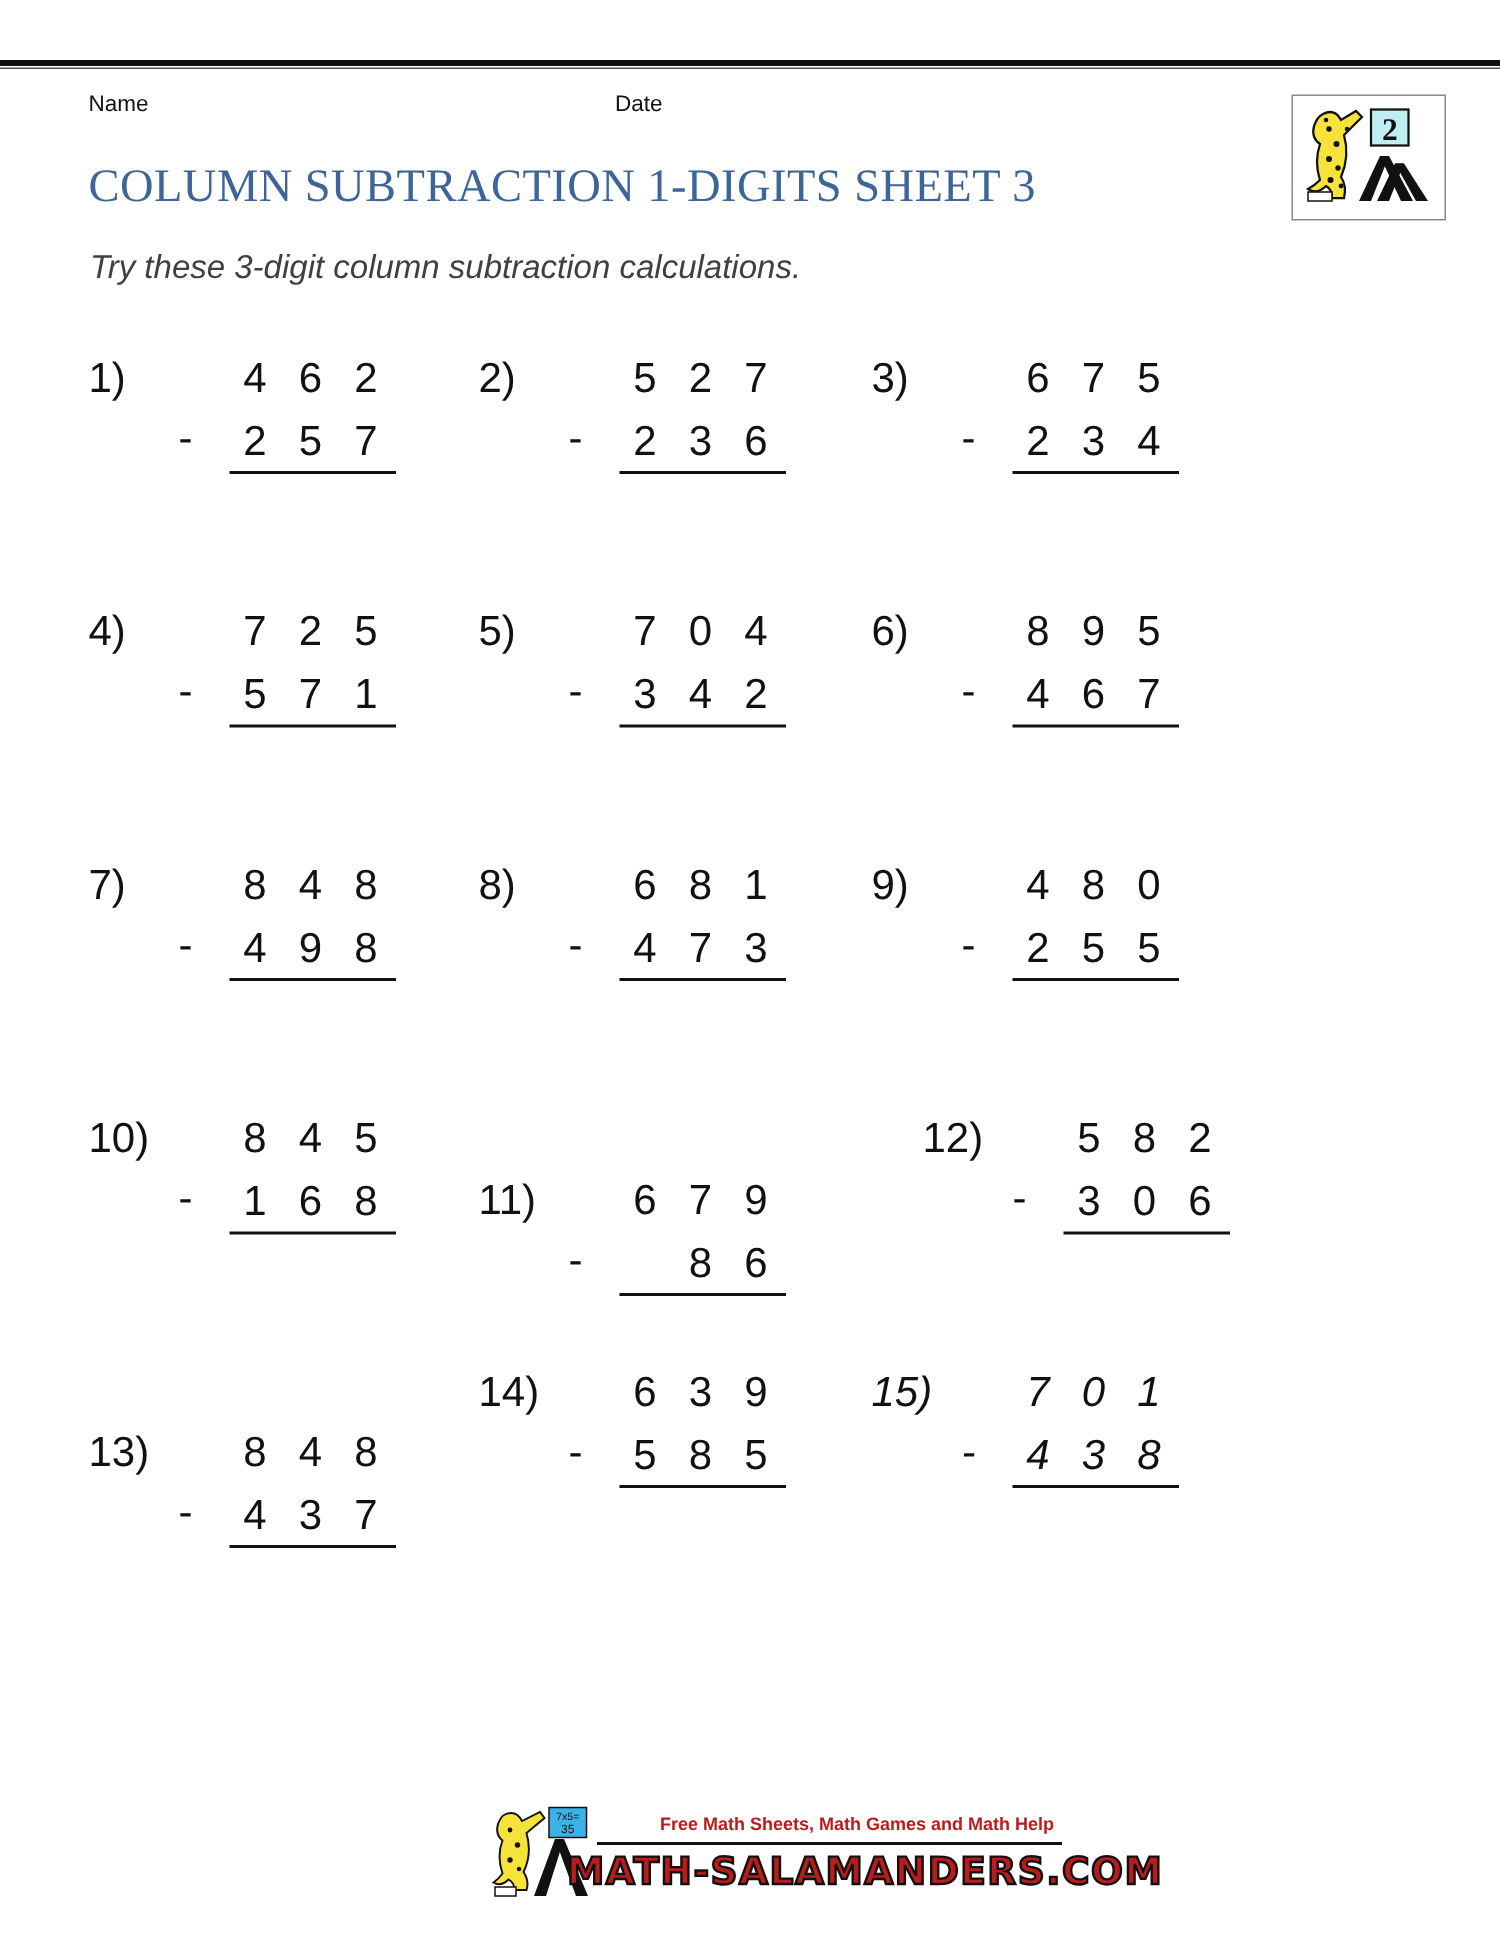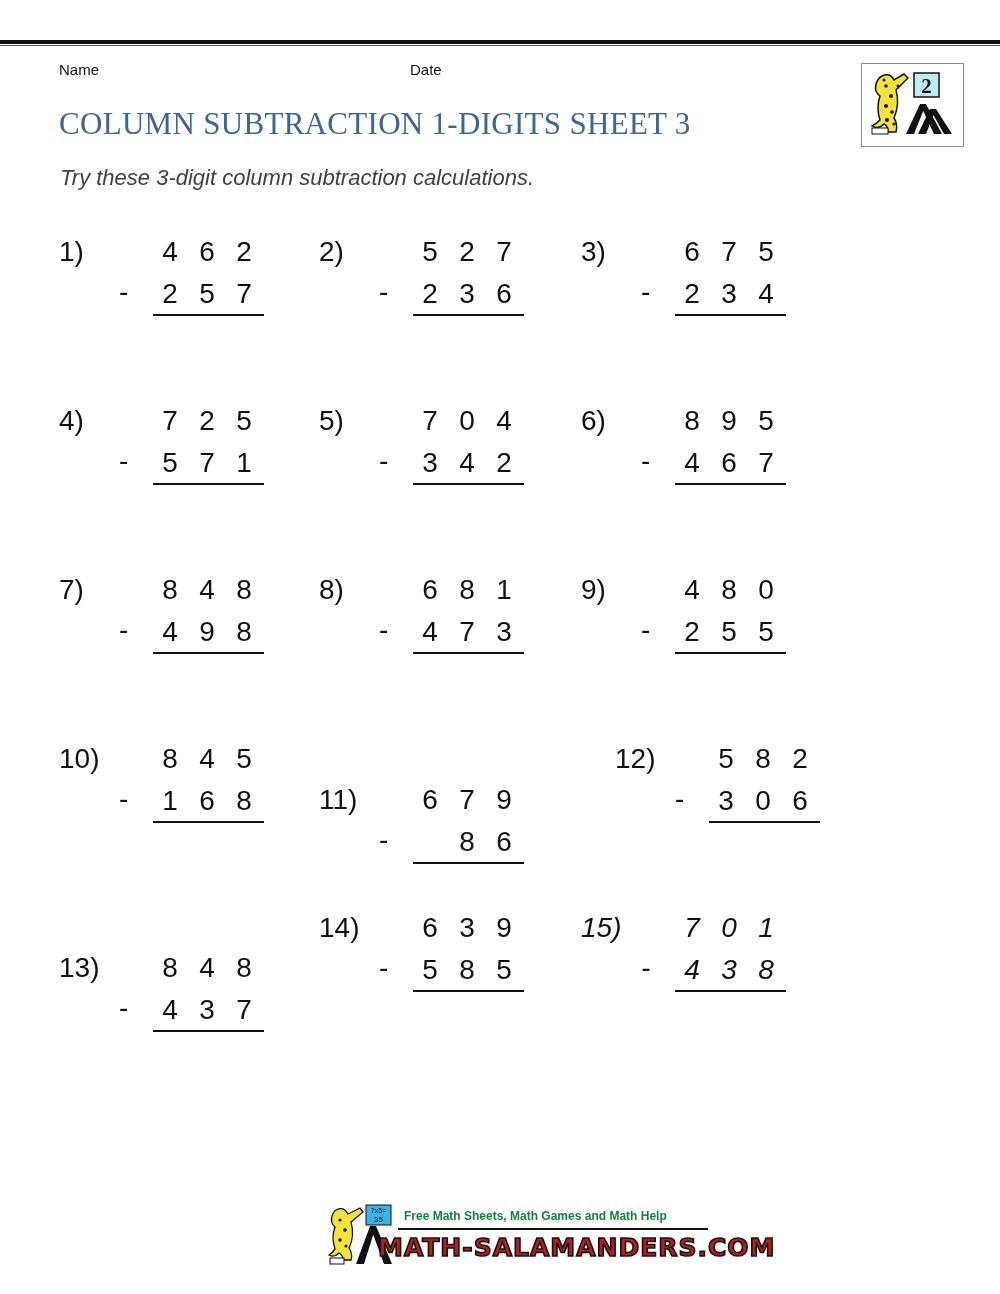--- a/index.html
+++ b/index.html
@@ -31,21 +31,21 @@
     .grid { position: absolute; left: 0; top: 0; width: 1000px; height: 1100px; }
     .problem { position: absolute; width: 230px; height: 100px; }
     .pnum { position: absolute; left: 0; top: 0; font-size: 28px; color: #111; }
     .digits { position: absolute; font-size: 28px; color: #111; }
     .digit { position: absolute; width: 20px; text-align: center; }
     .minus { position: absolute; font-size: 28px; }
     .answer-line { position: absolute; height: 2px; background: #111; }
 
     .footer-logo { position: absolute; left: 326px; top: 1202px; width: 384px; height: 66px; }
     .footer-tagline {
-      position: absolute; left: 404px; top: 1209px; font-size: 12px; font-weight: bold; color: #15803d;
+      position: absolute; left: 440px; top: 1209px; font-size: 12px; font-weight: bold; color: #b91c1c;
     }
     .footer-rule { position: absolute; left: 398px; top: 1228px; width: 310px; height: 2px; background: #111; }
     .footer-site {
       position: absolute; left: 378px; top: 1233px; font-size: 25px; font-weight: bold;
       letter-spacing: 1px; color: #b91c1c; -webkit-text-stroke: 1.6px #111;
       font-family: "DejaVu Sans", sans-serif;
     }
   </style>
 </head>
 <body>

